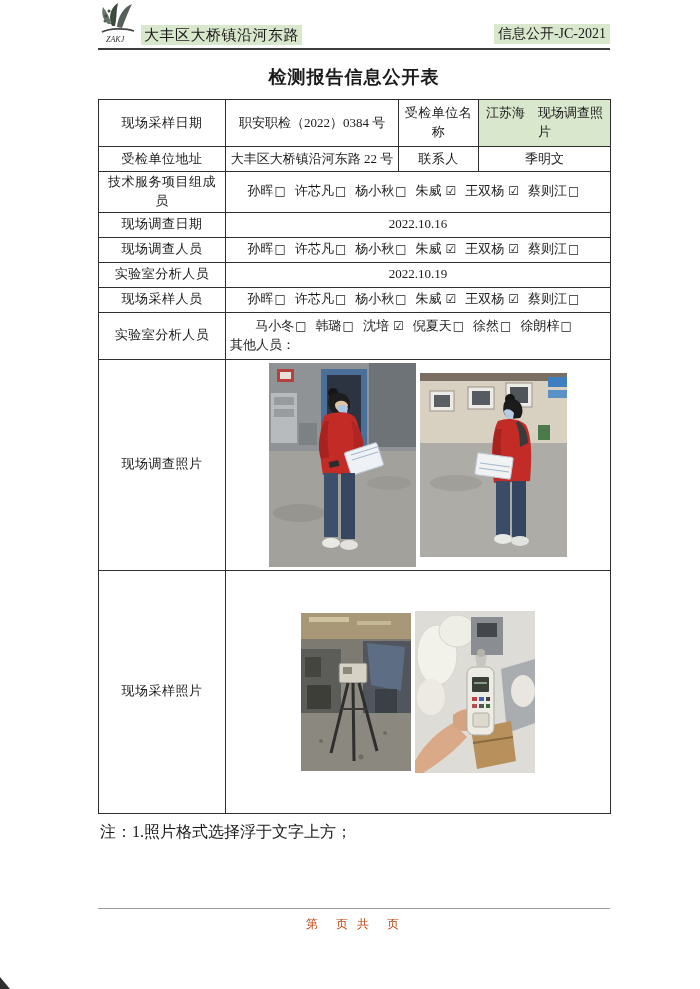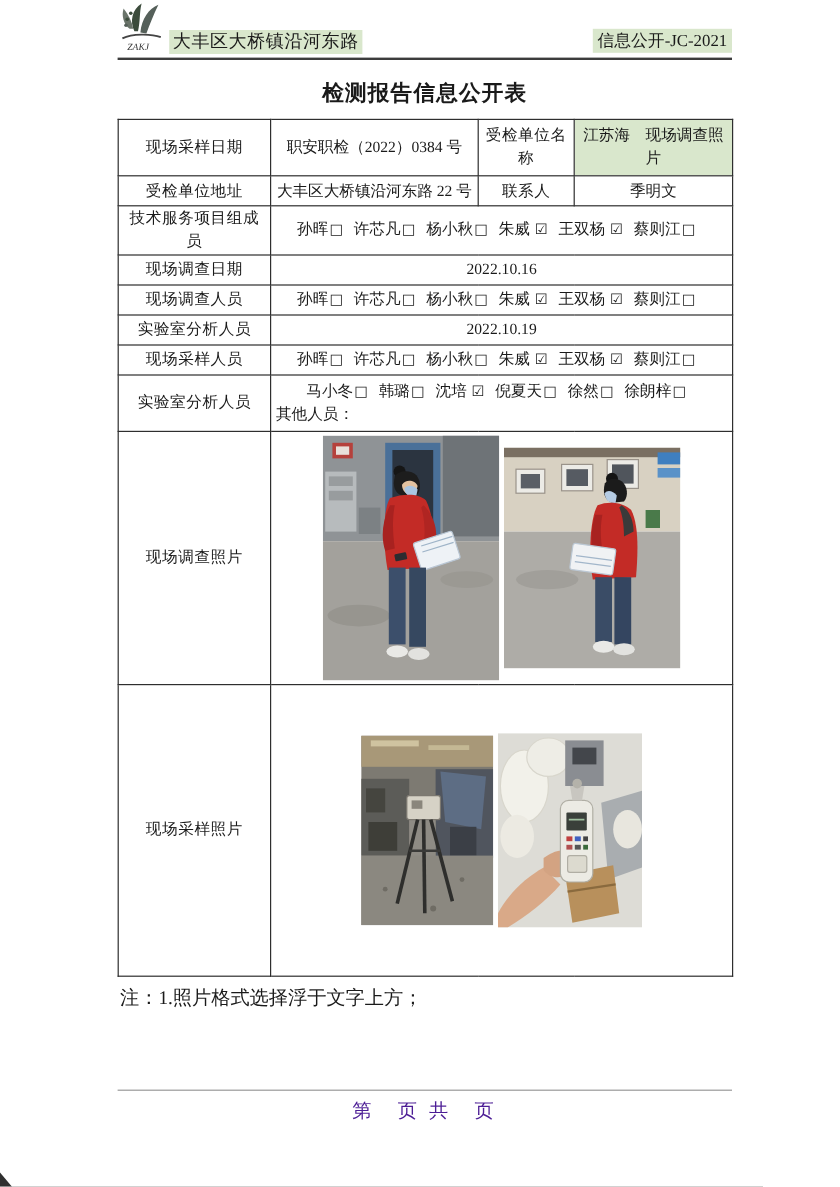--- a/index.html
+++ b/index.html
@@ -49,21 +49,21 @@
   .box.checked{margin-left:4px;font-weight:bold;}
   .other-line{text-align:left;padding-left:1px;}
   td.photocell{vertical-align:middle;}
   .photo-wrap{display:flex;justify-content:center;align-items:center;gap:4px;}
   .photo-wrap svg{display:block;flex:0 0 auto;}
   
   .note{font-size:16px;margin-top:8px;text-align:left;padding-left:2px;}
   .footer{position:absolute;left:98px;width:512px;top:908px;}
   .footer-line{border-top:1px solid #9a9a9a;height:0;}
   .footer-text{
-    text-align:center;font-size:16px;color:#4c1d95;
+    text-align:center;font-size:12px;color:#c2410c;
     margin-top:7px;letter-spacing:3px;
   }
   .corner-mark{
     position:absolute;left:0;bottom:0;width:0;height:0;
     border-left:10px solid #2f2f2f;border-top:12px solid transparent;
   }
 </style>
 </head>
 <body>
 

